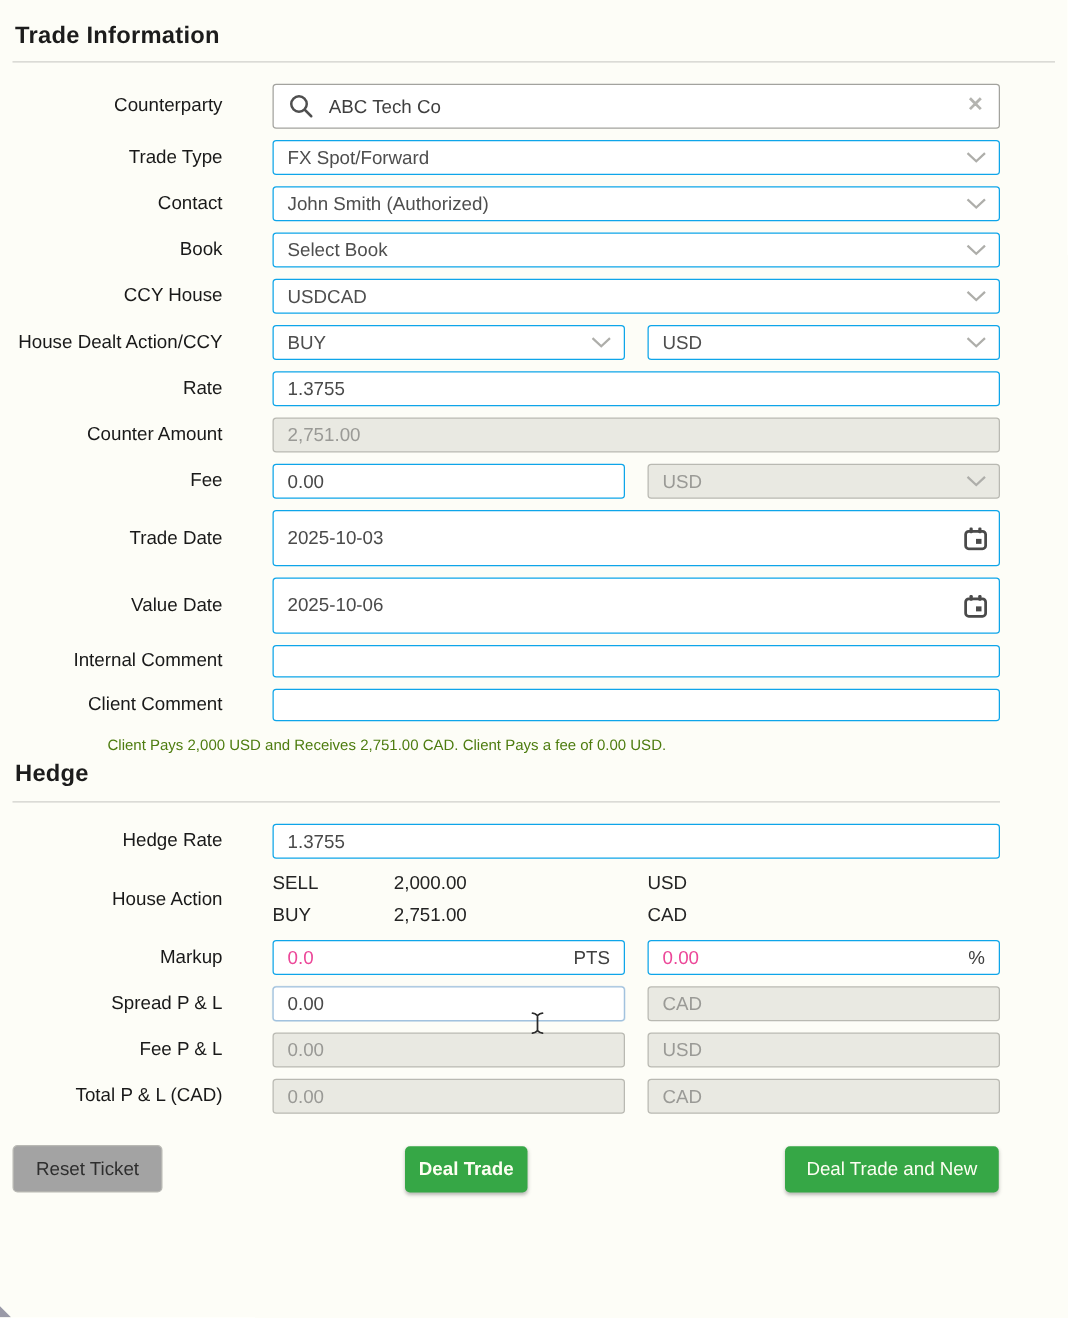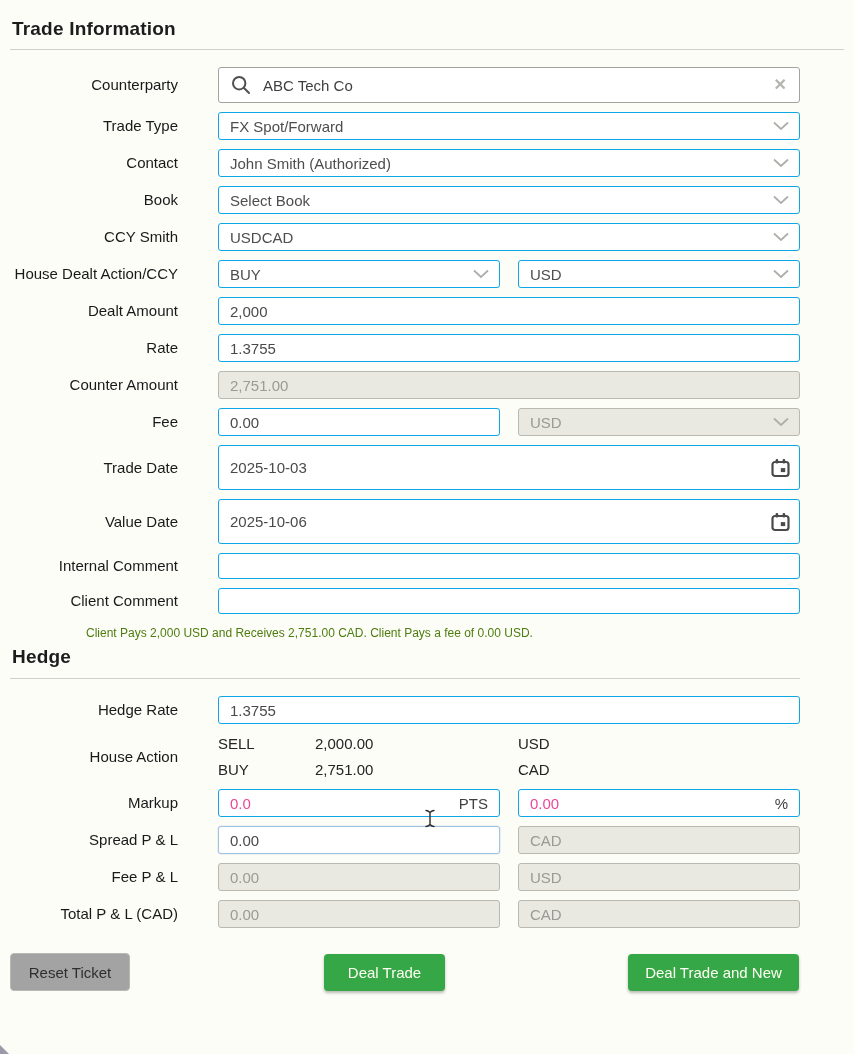--- a/index.html
+++ b/index.html
@@ -88,21 +88,21 @@
     cursor: pointer; font-family: inherit;
   }
   .btn-reset {
     left: 0; top: 0; width: 120px; height: 38px;
     background: #a3a3a3; border: 1px solid #b9b9b4; color: #2e2e2e;
   }
   .btn-green {
     top: 1px; height: 37px; background: #36a746; border: none; color: #fefef2;
     box-shadow: 0 2px 3px rgba(60,60,60,.35);
   }
-  .btn-deal { left: 314px; width: 121px; }
+  .btn-deal { left: 314px; width: 98px; font-weight: bold; }
   .btn-deal-new { left: 618px; width: 171px; }
 
   .cursor-ibeam { position: absolute; left: 424px; top: 809px; pointer-events: none; }
   .resize-grip {
     position: absolute; left: 0; bottom: 0; width: 0; height: 0;
     border-bottom: 9px solid #9a9aa8; border-right: 9px solid transparent;
   }
 </style>
 </head>
 <body>
@@ -165,21 +165,21 @@
           <span class="chev">
               <svg width="16" height="9" viewBox="0 0 16 9">
                 <polyline points="1,1 8,7.5 15,1" fill="none" stroke="#aeaeaa" stroke-width="1.8"></polyline>
               </svg>
             </span>
         </div>
       </div>
     </div>
 
     <div class="frow">
-      <span class="flabel">CCY Smith</span>
+      <span class="flabel">CCY House</span>
       <div class="fctrl">
         <div class="select">
           <span>USDCAD</span>
           <span class="chev">
               <svg width="16" height="9" viewBox="0 0 16 9">
                 <polyline points="1,1 8,7.5 15,1" fill="none" stroke="#aeaeaa" stroke-width="1.8"></polyline>
               </svg>
             </span>
         </div>
       </div>
@@ -200,26 +200,20 @@
           <span>USD</span>
           <span class="chev">
               <svg width="16" height="9" viewBox="0 0 16 9">
                 <polyline points="1,1 8,7.5 15,1" fill="none" stroke="#aeaeaa" stroke-width="1.8"></polyline>
               </svg>
             </span>
         </div>
       </div>
     </div>
 
-    <div class="frow">
-      <span class="flabel">Dealt Amount</span>
-      <div class="fctrl">
-        <input type="text" class="tbox" value="2,000" style="">
-      </div>
-    </div>
 
     <div class="frow">
       <span class="flabel">Rate</span>
       <div class="fctrl">
         <input type="text" class="tbox" value="1.3755" style="">
       </div>
     </div>
 
     <div class="frow">
       <span class="flabel">Counter Amount</span>

